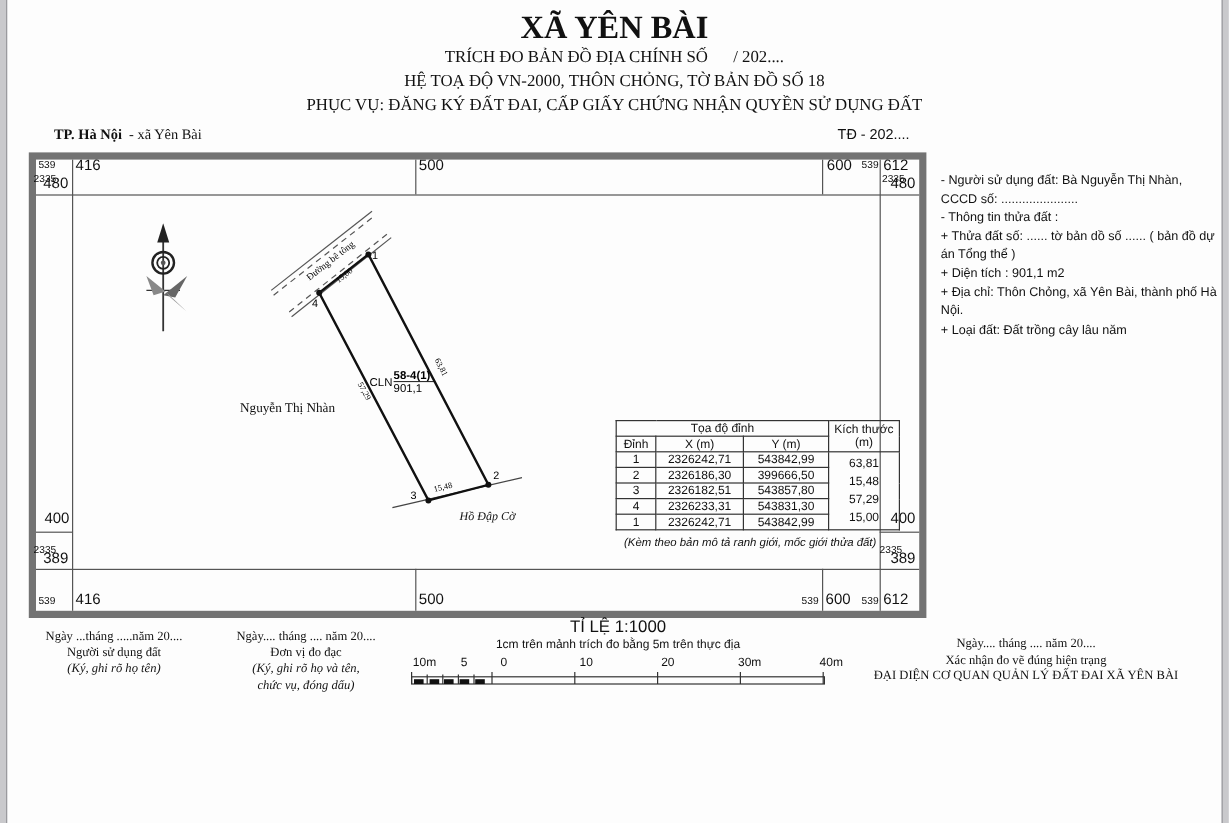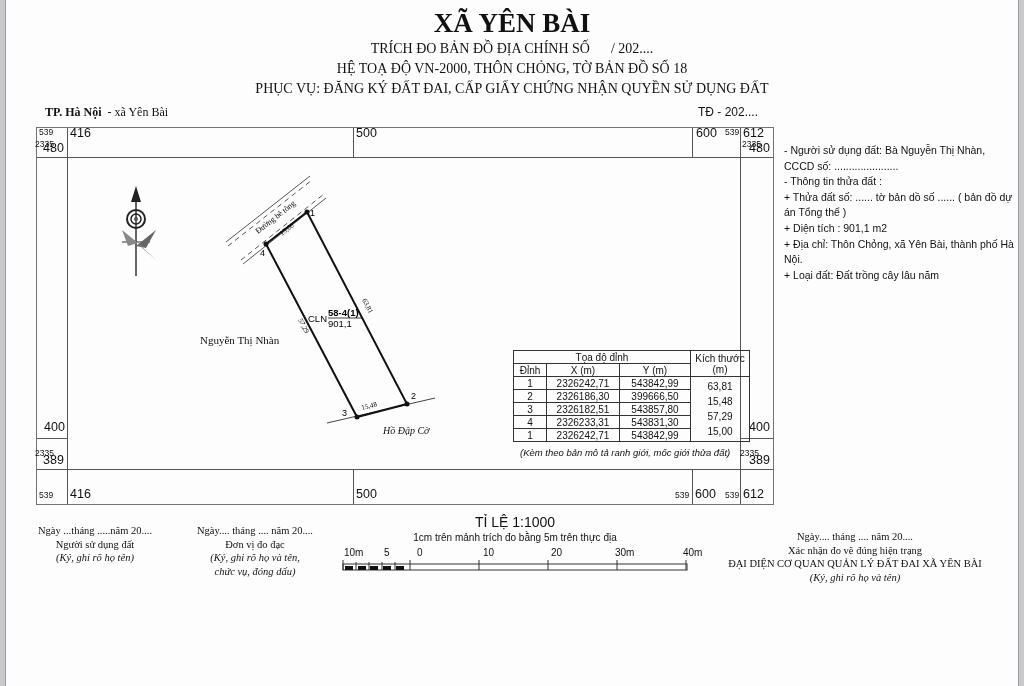--- a/index.html
+++ b/index.html
@@ -9,21 +9,21 @@
   .serif { font-family:"Liberation Serif", serif; }
   .abs { position:absolute; }
   .center { text-align:center; }
   .title { left:0; width:1024px; top:8px; font-size:27px; font-weight:bold; }
   .sub1 { left:0; width:1024px; top:41px; font-size:14px; }
   .sub2 { left:0; width:1024px; top:61px; font-size:14px; }
   .sub3 { left:0; width:1024px; top:81px; font-size:14px; }
   .loc { left:45px; top:105px; font-size:12px; }
   .loc b { font-weight:bold; }
   .td { left:698px; top:105px; font-size:12px; }
-  .frame { left:36px; top:127px; width:736px; height:376px; border:1px solid #737373; }
+  .frame { left:24px; top:127px; width:736px; height:376px; border:6px solid #737373; }
   .hl { position:absolute; height:0; border-top:1px solid #555; }
   .vl { position:absolute; width:0; border-left:1px solid #555; }
   .num { position:absolute; font-size:12.5px; }
   .sup { position:absolute; font-size:8.5px; }
   .info { left:784px; top:143px; width:230px; font-size:10.5px; line-height:15.6px; }
   .info div { white-space:normal; }
   .ctable { left:513px; top:350px; border-collapse:collapse; font-size:10px; }
   .ctable td { border:1px solid #333; padding:0 3px; height:12px; text-align:center; }
   .note { left:512px; top:447px; font-size:9.5px; font-style:italic;margin-left:8px; }
   .owner { left:200px; top:334px; font-size:11px; }
@@ -199,21 +199,20 @@
 <div class="abs sig serif" style="left:180px;top:524px;width:150px">
   <div>Ngày.... tháng .... năm 20....</div>
   <div>Đơn vị đo đạc</div>
   <div><i>(Ký, ghi rõ họ và tên,</i></div>
   <div><i>chức vụ, đóng dấu)</i></div>
 </div>
 <div class="abs sig serif" style="left:705px;top:530px;width:300px">
   <div>Ngày.... tháng .... năm 20....</div>
   <div>Xác nhận đo vẽ đúng hiện trạng</div>
   <div>ĐẠI DIỆN CƠ QUAN QUẢN LÝ ĐẤT ĐAI XÃ YÊN BÀI</div>
-  <div><i>(Ký, ghi rõ họ và tên)</i></div>
 </div>
 
 <div class="abs center scale-title">TỈ LỆ 1:1000</div>
 <div class="abs center scale-sub">1cm trên mảnh trích đo bằng 5m trên thực địa</div>
 <span class="scale-lab" style="left:336px">10m</span>
 <span class="scale-lab" style="left:376px">5</span>
 <span class="scale-lab" style="left:409px">0</span>
 <span class="scale-lab" style="left:475px">10</span>
 <span class="scale-lab" style="left:543px">20</span>
 <span class="scale-lab" style="left:607px">30m</span>

